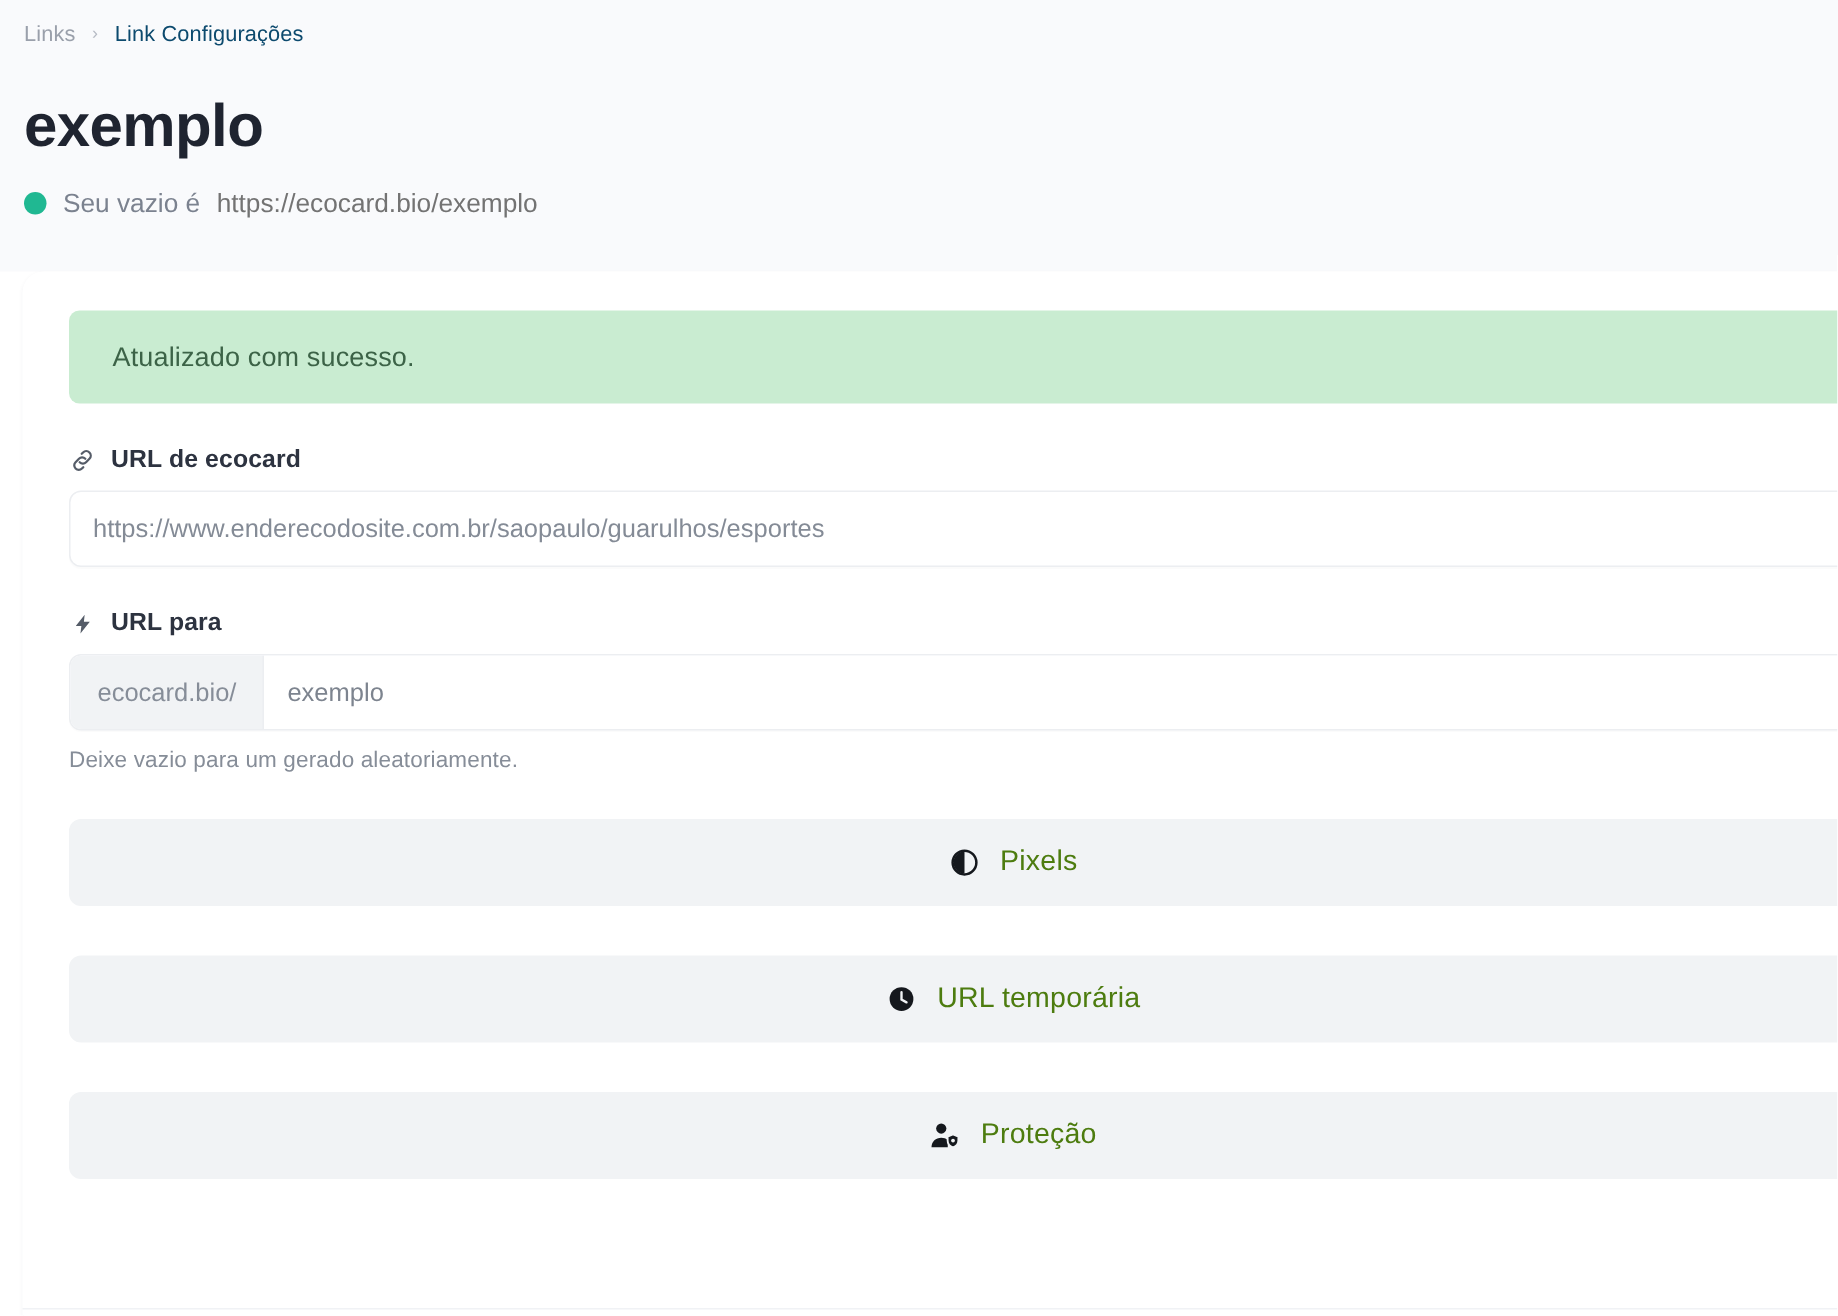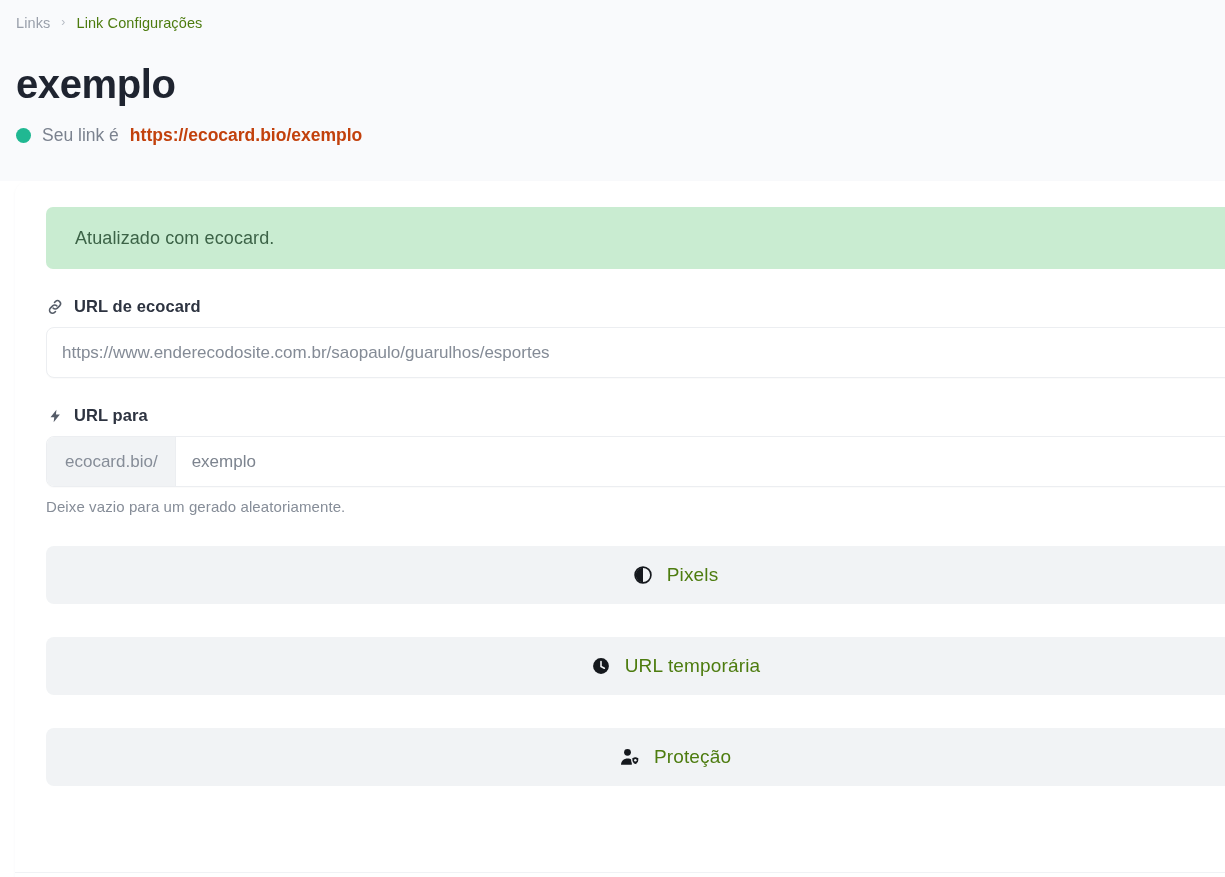--- a/index.html
+++ b/index.html
@@ -42,21 +42,21 @@
     gap: 11px;
     font-size: 14.5px;
     color: #9097a3;
     letter-spacing: .1px;
   }
   .breadcrumb .crumb {
     color: #9aa0ab;
     white-space: nowrap;
   }
   .breadcrumb .crumb-current {
-    color: #4d7c0f;
+    color: #0c4a6e;
   }
   .breadcrumb .sep {
     font-size: 12px;
     color: #b6bbc4;
     line-height: 1;
     transform: translateY(-1px);
   }
 
   .page-title {
     position: absolute;
@@ -83,22 +83,22 @@
     white-space: nowrap;
   }
   .status-dot {
     width: 15px;
     height: 15px;
     border-radius: 50%;
     background: #20b892;
     flex: none;
   }
   .link-line .link-url {
-    color: #c2410c;
-    font-weight: 700;
+    color: #737373;
+    font-weight: 400;
   }
 
   
   .card {
     position: absolute;
     left: 15px;
     top: 181px;
     width: 1320px;   
     min-height: 700px;
     background: #ffffff;
@@ -261,31 +261,31 @@
     <nav class="breadcrumb">
       <span class="crumb">Links</span>
       <span class="sep">›</span>
       <span class="crumb crumb-current">Link Configurações</span>
     </nav>
 
     <h1 class="page-title">exemplo</h1>
 
     <div class="link-line">
       <span class="status-dot"></span>
-      <span>Seu link é</span>
+      <span>Seu vazio é</span>
       <span class="link-url">https://ecocard.bio/exemplo</span>
     </div>
 
   </div>
 
   <div class="card">
     <div class="card-inner">
 
       <div class="alert-success">
-        <span>Atualizado com ecocard.</span>
+        <span>Atualizado com sucesso.</span>
       </div>
 
       <div class="field-group">
         <div class="field-label">
           <span class="ic">
             <svg width="18" height="18" viewBox="0 0 24 24" fill="none" stroke="currentColor" stroke-width="2" stroke-linecap="round" stroke-linejoin="round">
               <path d="M9.5 13.5a4 4 0 0 0 5.66 0l3-3a4 4 0 0 0-5.66-5.66l-1.2 1.2"></path>
               <path d="M14.5 10.5a4 4 0 0 0-5.66 0l-3 3a4 4 0 1 0 5.66 5.66l1.2-1.2"></path>
             </svg>
           </span>

